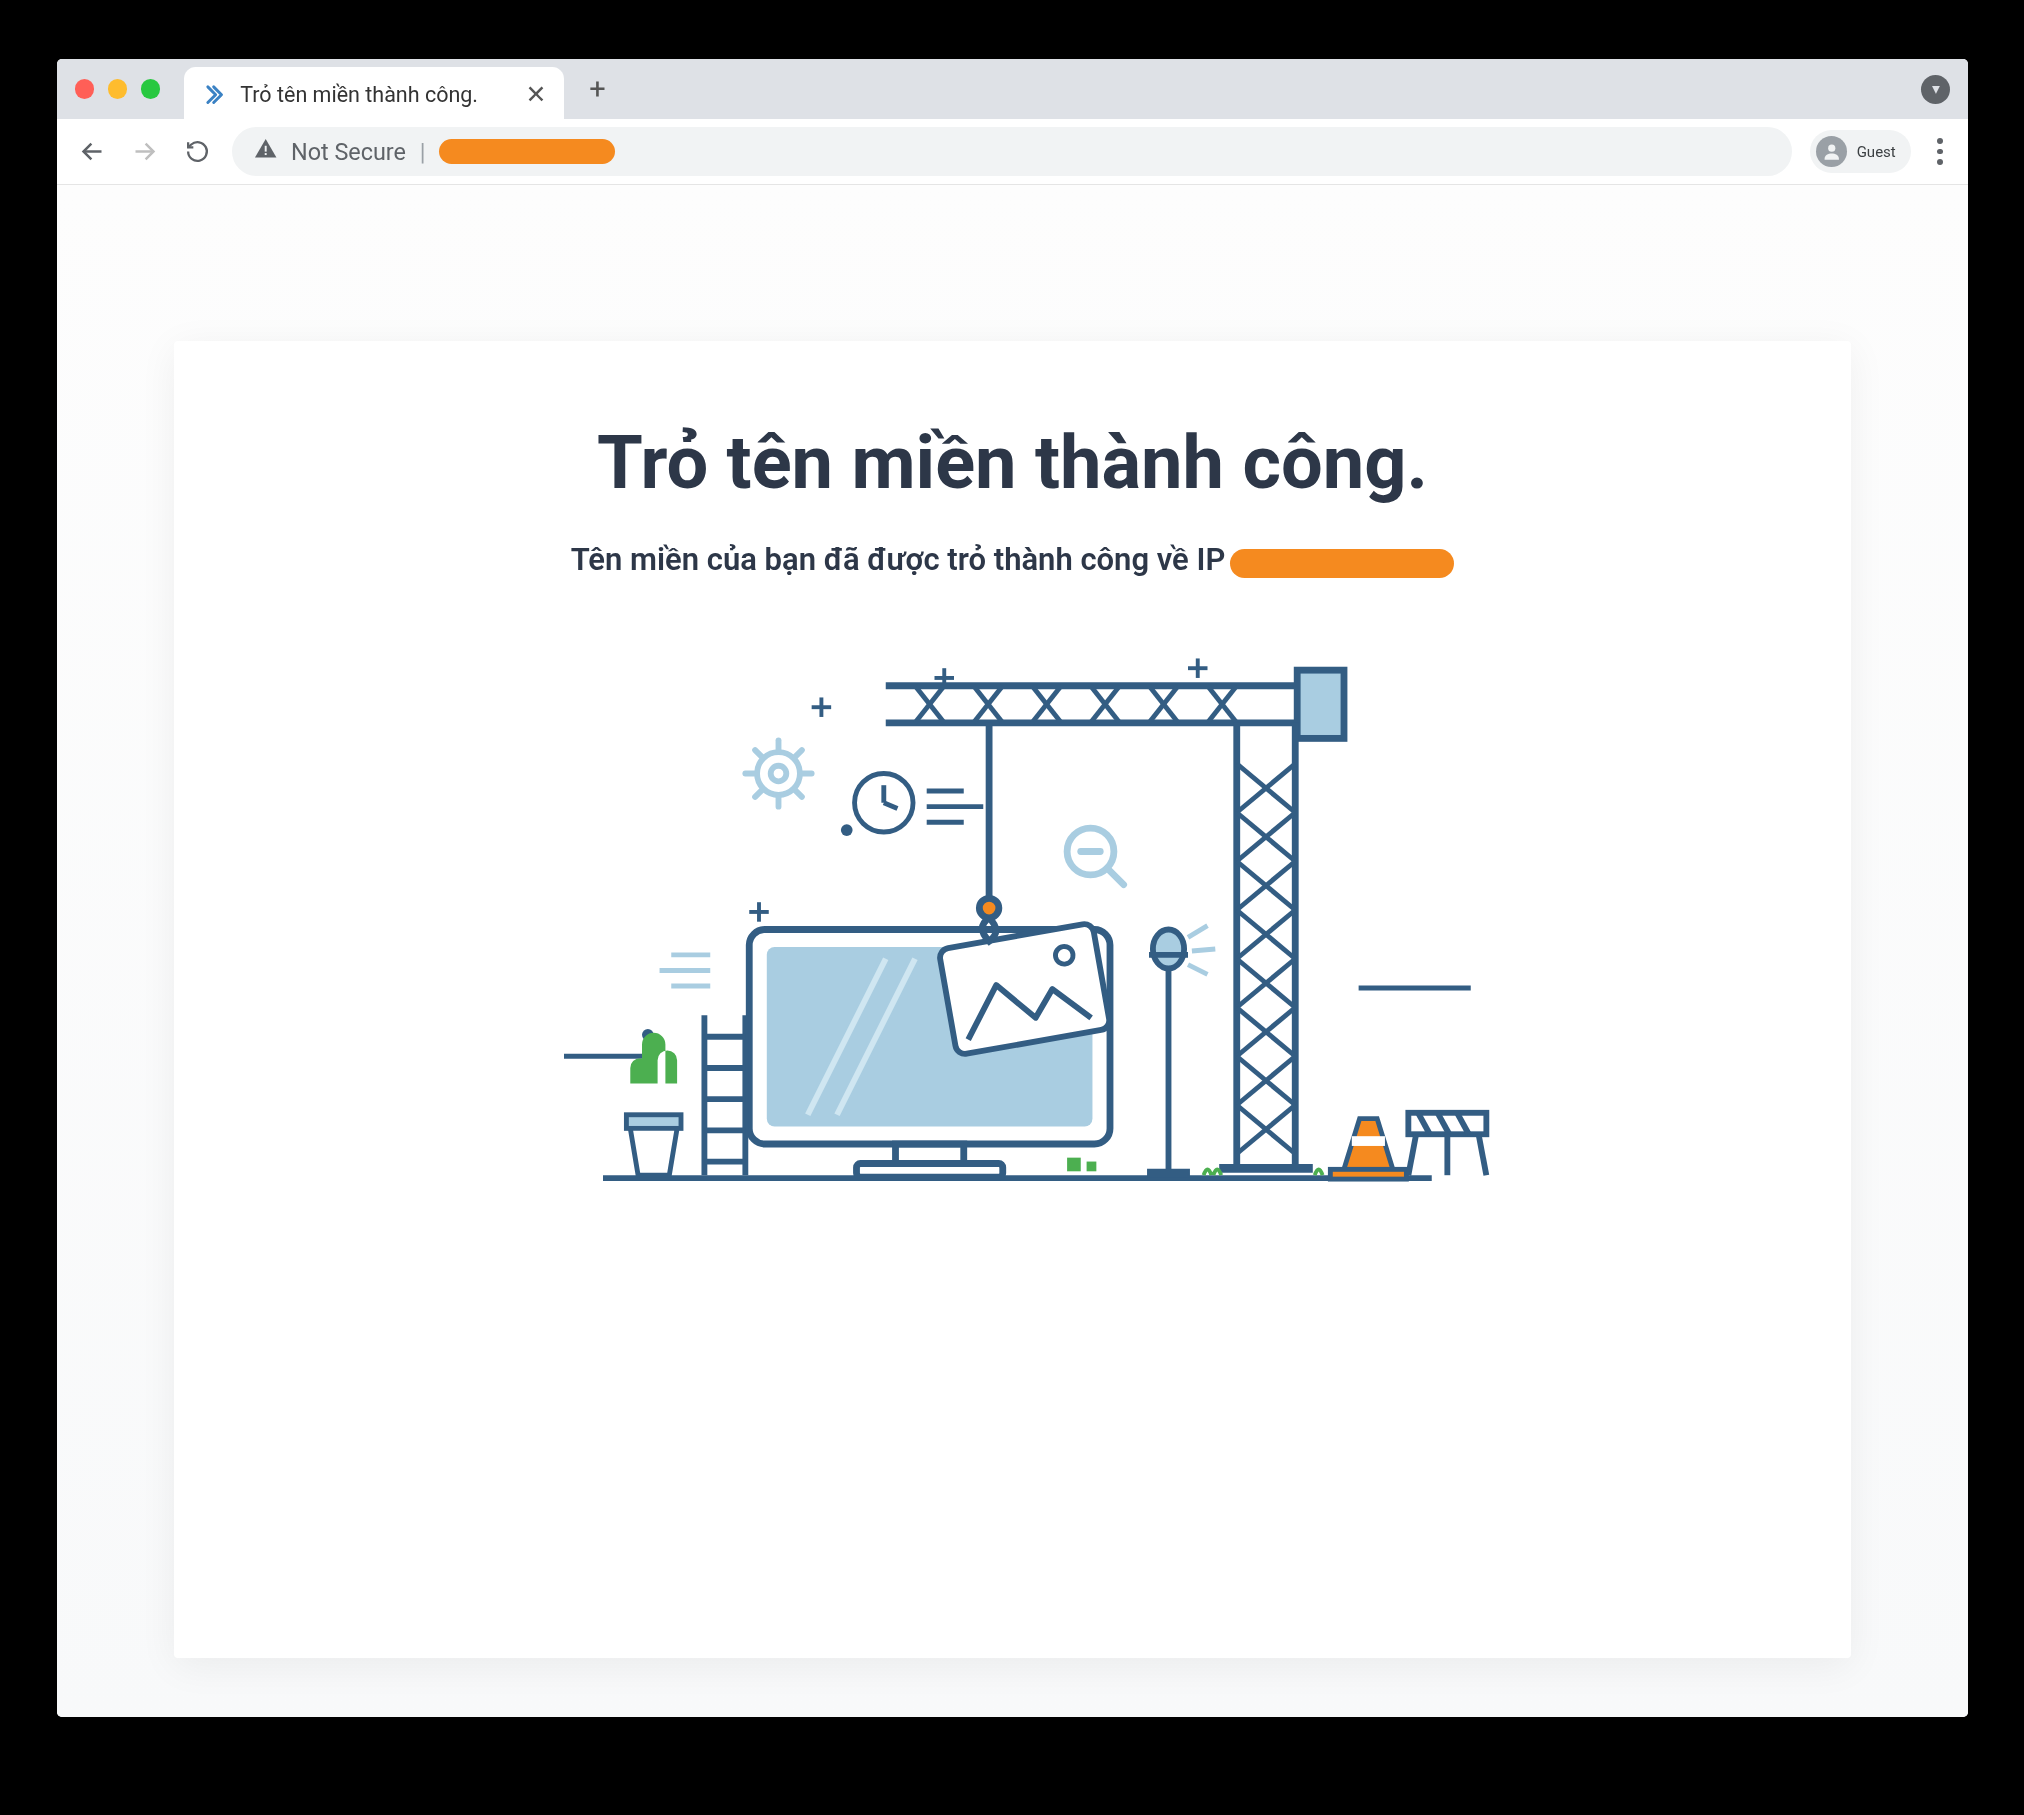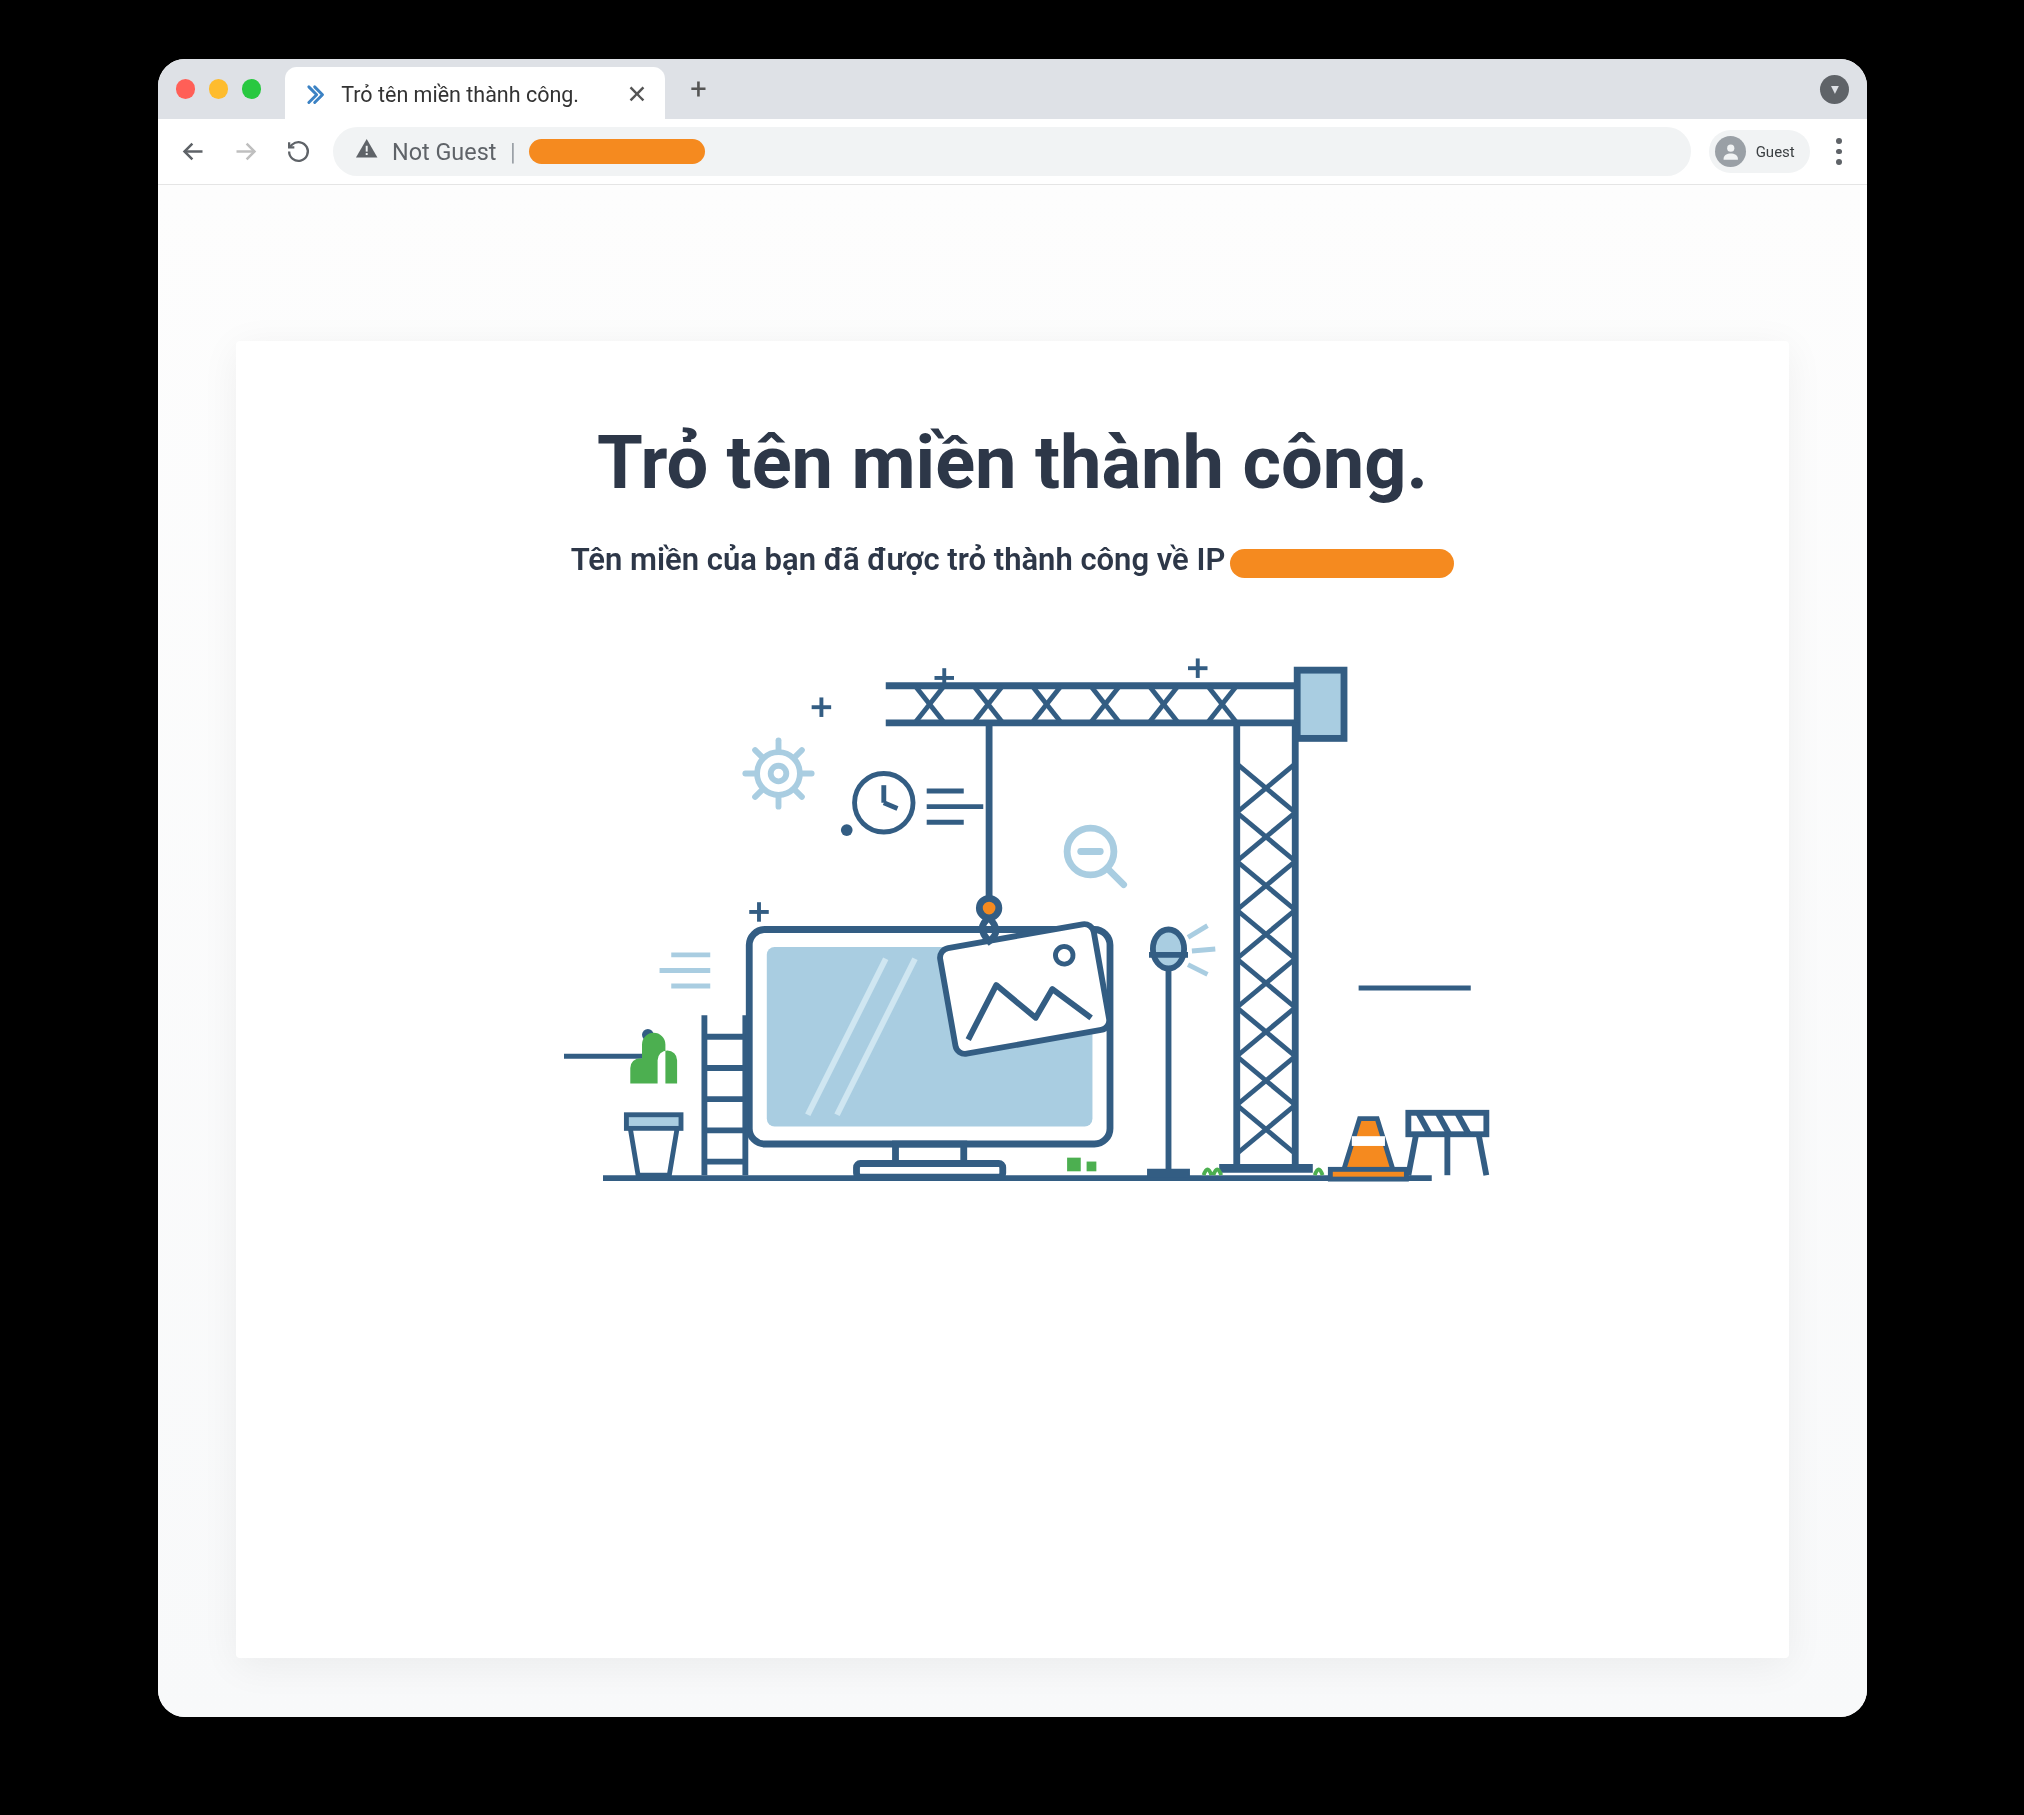--- a/index.html
+++ b/index.html
@@ -7,24 +7,24 @@
       background: #000;
       font-family: -apple-system, BlinkMacSystemFont, "Segoe UI", Roboto, sans-serif;
       width: 2025px;
       height: 1816px;
       display: flex;
       align-items: flex-start;
       justify-content: center;
       padding-top: 59px;
     }
     .browser-window {
-      width: 1709px;
+      width: 1911px;
       height: 1658px;
       background: #fff;
-      border-radius: 27px;
+      border-radius: 5px;
       box-shadow: 0 29px 78px rgba(0,0,0,0.5);
       overflow: hidden;
       display: flex;
       flex-direction: column;
     }
     .browser-chrome {
       background: #dee1e6;
       flex-shrink: 0;
     }
     .tab-bar {
@@ -212,21 +212,21 @@
       </div>
       <div class="address-bar">
         <span class="warn-icon">
           <svg width="23.4" height="23.4" viewBox="0 0 24 24" fill="currentColor">
               <path d="M12 2 1 21h22L12 2zm0 6 7.5 13h-15L12 8z" fill="none"></path>
               <path d="M12 2 1 21h22L12 2z"></path>
               <rect x="11" y="9" width="2" height="6" fill="#f1f3f4"></rect>
               <rect x="11" y="16.5" width="2" height="2" fill="#f1f3f4"></rect>
             </svg>
         </span>
-        <span>Not Guest</span>
+        <span>Not Secure</span>
         <span class="sep">|</span>
         <span class="url-redact"></span>
       </div>
       <div class="profile-chip">
         <span class="avatar">
           <svg width="21.5" height="21.5" viewBox="0 0 24 24" fill="#f1f3f4">
               <circle cx="12" cy="8" r="4"></circle>
               <path d="M4 20c0-4 4-6 8-6s8 2 8 6v1H4v-1z"></path>
             </svg>
         </span>

